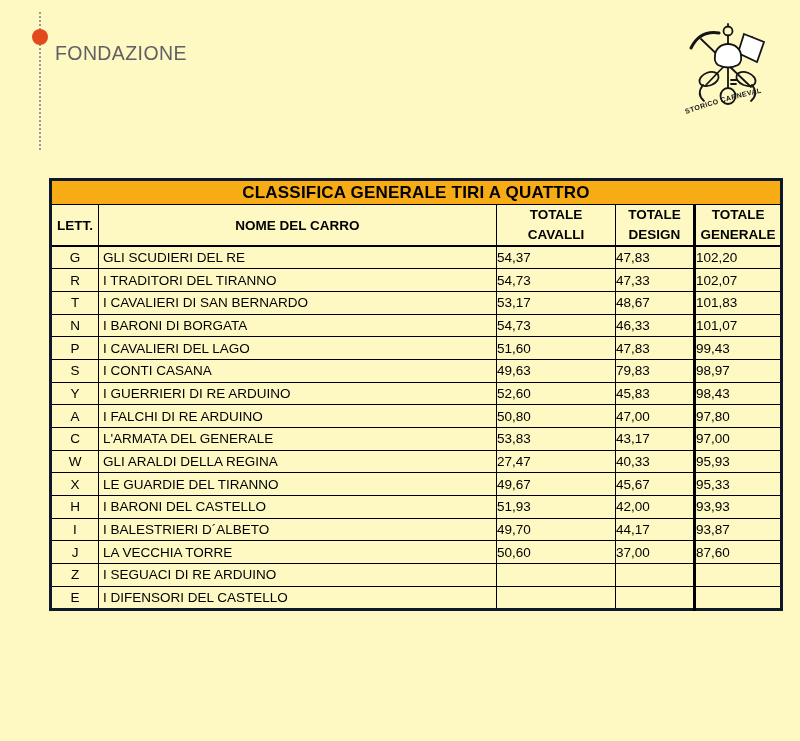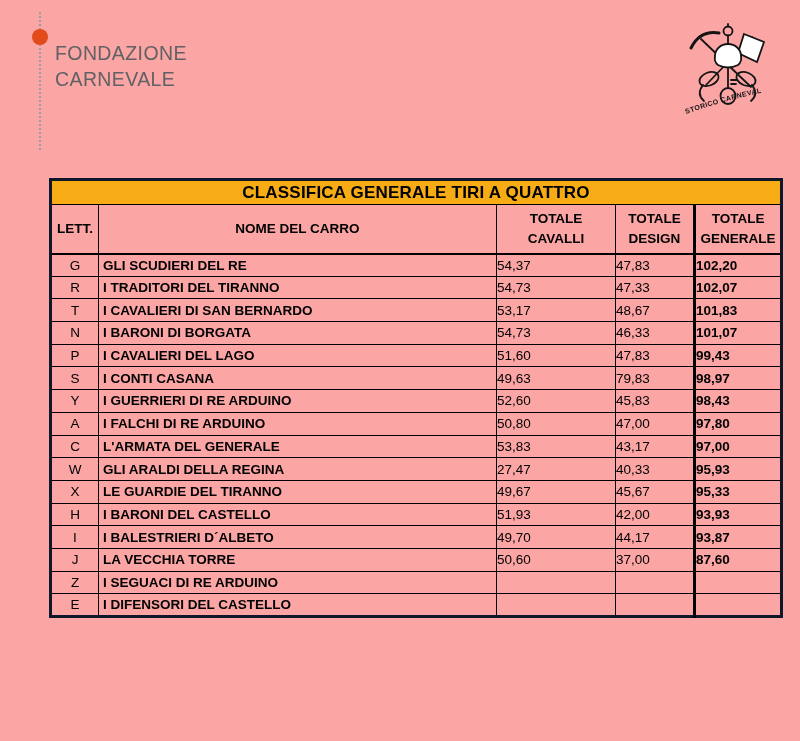--- a/index.html
+++ b/index.html
@@ -1,16 +1,16 @@
 <!DOCTYPE html>
 <html><head>
 <meta charset="utf-8">
 <style>
   html,body{margin:0;padding:0;background:#ffffff;}
-  .page{position:relative;width:800px;height:741px;background:#fca5a5;overflow:hidden;
+  .page{position:relative;width:800px;height:741px;background:#fef9c3;overflow:hidden;
         font-family:"Liberation Sans",sans-serif;color:#000;}
 
   
   .brand{position:absolute;left:0;top:0;width:320px;height:170px;}
   .brand-dotline{position:absolute;left:39px;top:12px;height:138px;width:0;
                  border-left:2px dotted #9a9a9a;}
   .brand-dot{position:absolute;left:32px;top:29px;width:16px;height:16px;border-radius:50%;}
   .brand-text{position:absolute;left:55px;top:40px;font-size:19.5px;line-height:26px;
               letter-spacing:.4px;font-weight:400;}
 
@@ -18,41 +18,40 @@
   .seal{position:absolute;left:684px;top:22px;width:86px;height:102px;}
 
   
   .tbl{position:absolute;left:49px;top:178px;width:731px;border-collapse:collapse;
        table-layout:fixed;border:3px solid #0f172a;}
   .tbl td,.tbl th{border:1.5px solid #000;overflow:hidden;white-space:nowrap;
                   vertical-align:middle;padding:0;}
   .title-row{height:25px;}
   .title-cell{font-weight:700;font-size:17px;text-align:center;letter-spacing:.2px;
               border:3px solid #000;}
-  .hdr{height:49px;}
+  .hdr{height:41px;}
   .hdr th{font-size:13.5px;font-weight:700;text-align:center;border-bottom:2px solid #000;}
   .hdr th span{display:block;line-height:20px;}
   .gen-h{border-left:3px solid #000 !important;}
   tbody tr{height:22.7px;}
   td.lett{text-align:center;font-size:13.5px;}
-  td.nome{text-align:left;font-size:13.5px;padding-left:4px;font-weight:bold;}
+  td.nome{text-align:left;font-size:13.5px;padding-left:4px;}
   td.num{text-align:left;font-size:13.5px;padding-right:4px;}
-  td.gen{font-weight:700;border-left:3px solid #000 !important;}
+  td.gen{font-weight:400;border-left:3px solid #000 !important;}
 </style>
 </head>
 <body>
 
 <div class="page">
 
   <div class="brand">
     <div class="brand-dotline"></div>
     <div class="brand-dot" style="background: rgb(226, 73, 27);"></div>
     <div class="brand-text" style="color: rgb(96, 97, 100);">
       <div>FONDAZIONE</div>
-      <div>CARNEVALE</div>
     </div>
   </div>
 
   <svg class="seal" viewBox="0 0 86 102">
     <g stroke="#151515" fill="none" stroke-width="1.8" stroke-linecap="round">
 
       <circle cx="44" cy="9" r="4.5"></circle>
       <line x1="44" y1="2" x2="44" y2="4.5"></line>
 
       <line x1="44" y1="13.5" x2="44" y2="66"></line>

